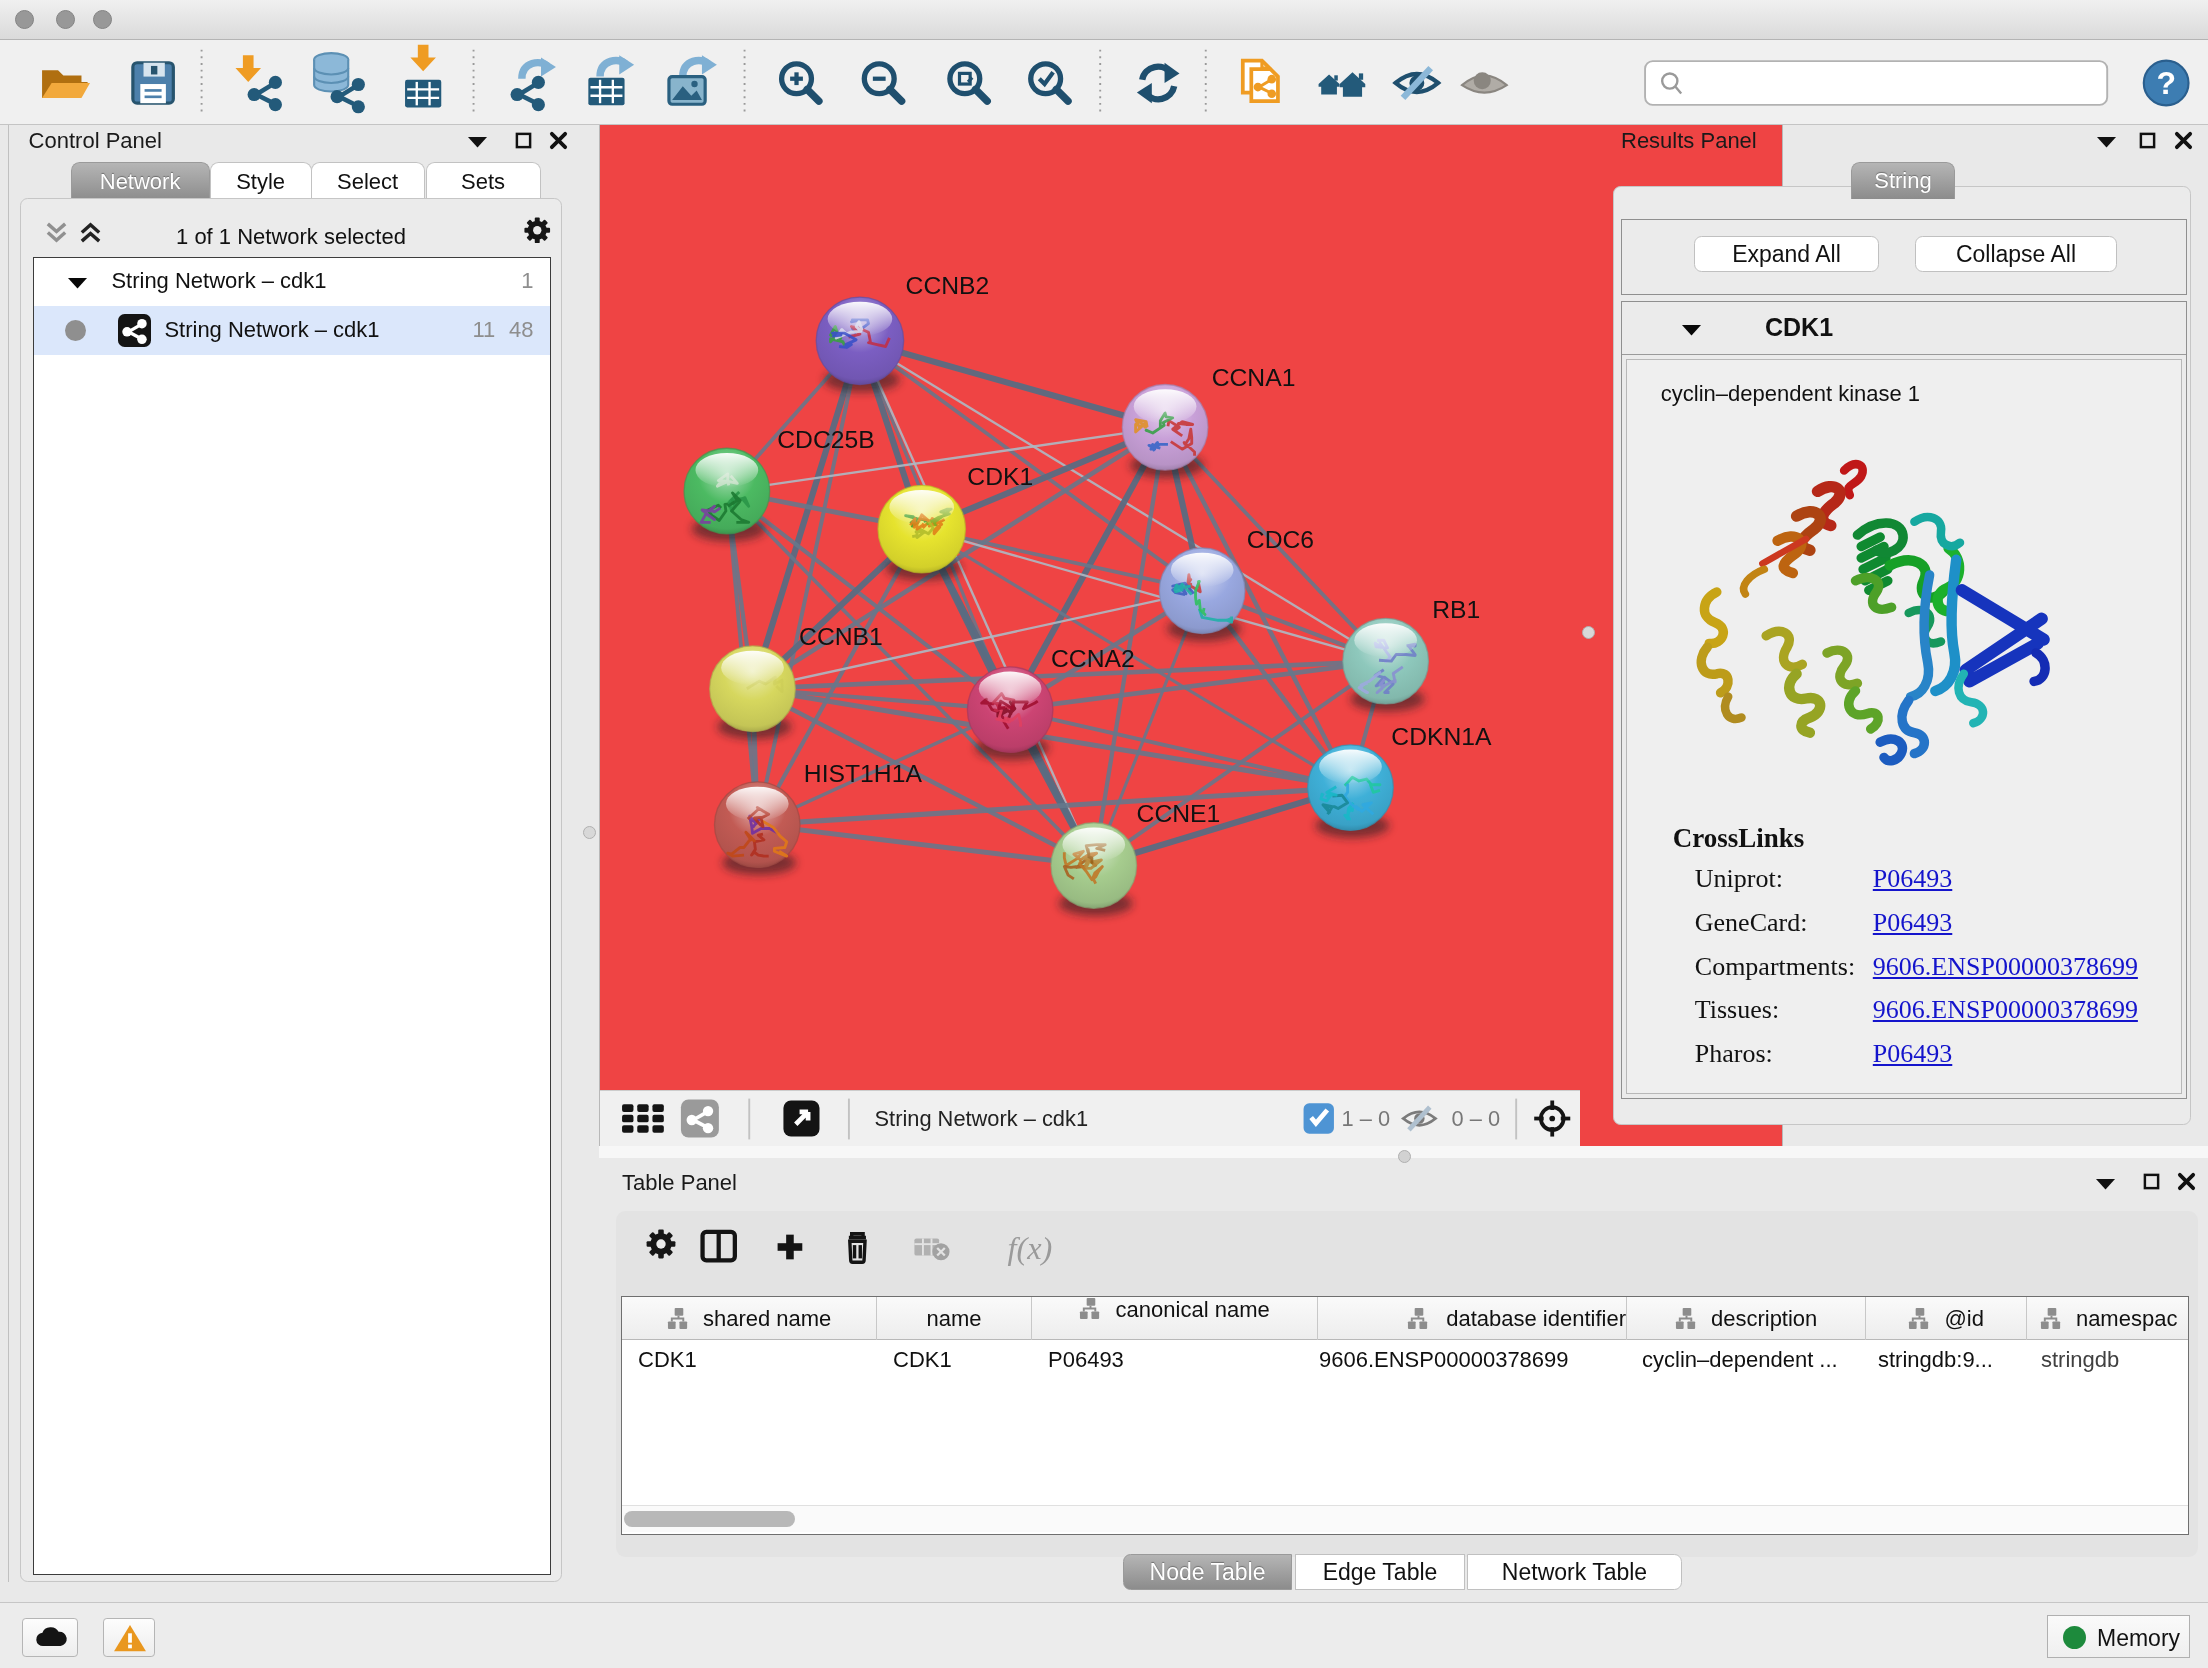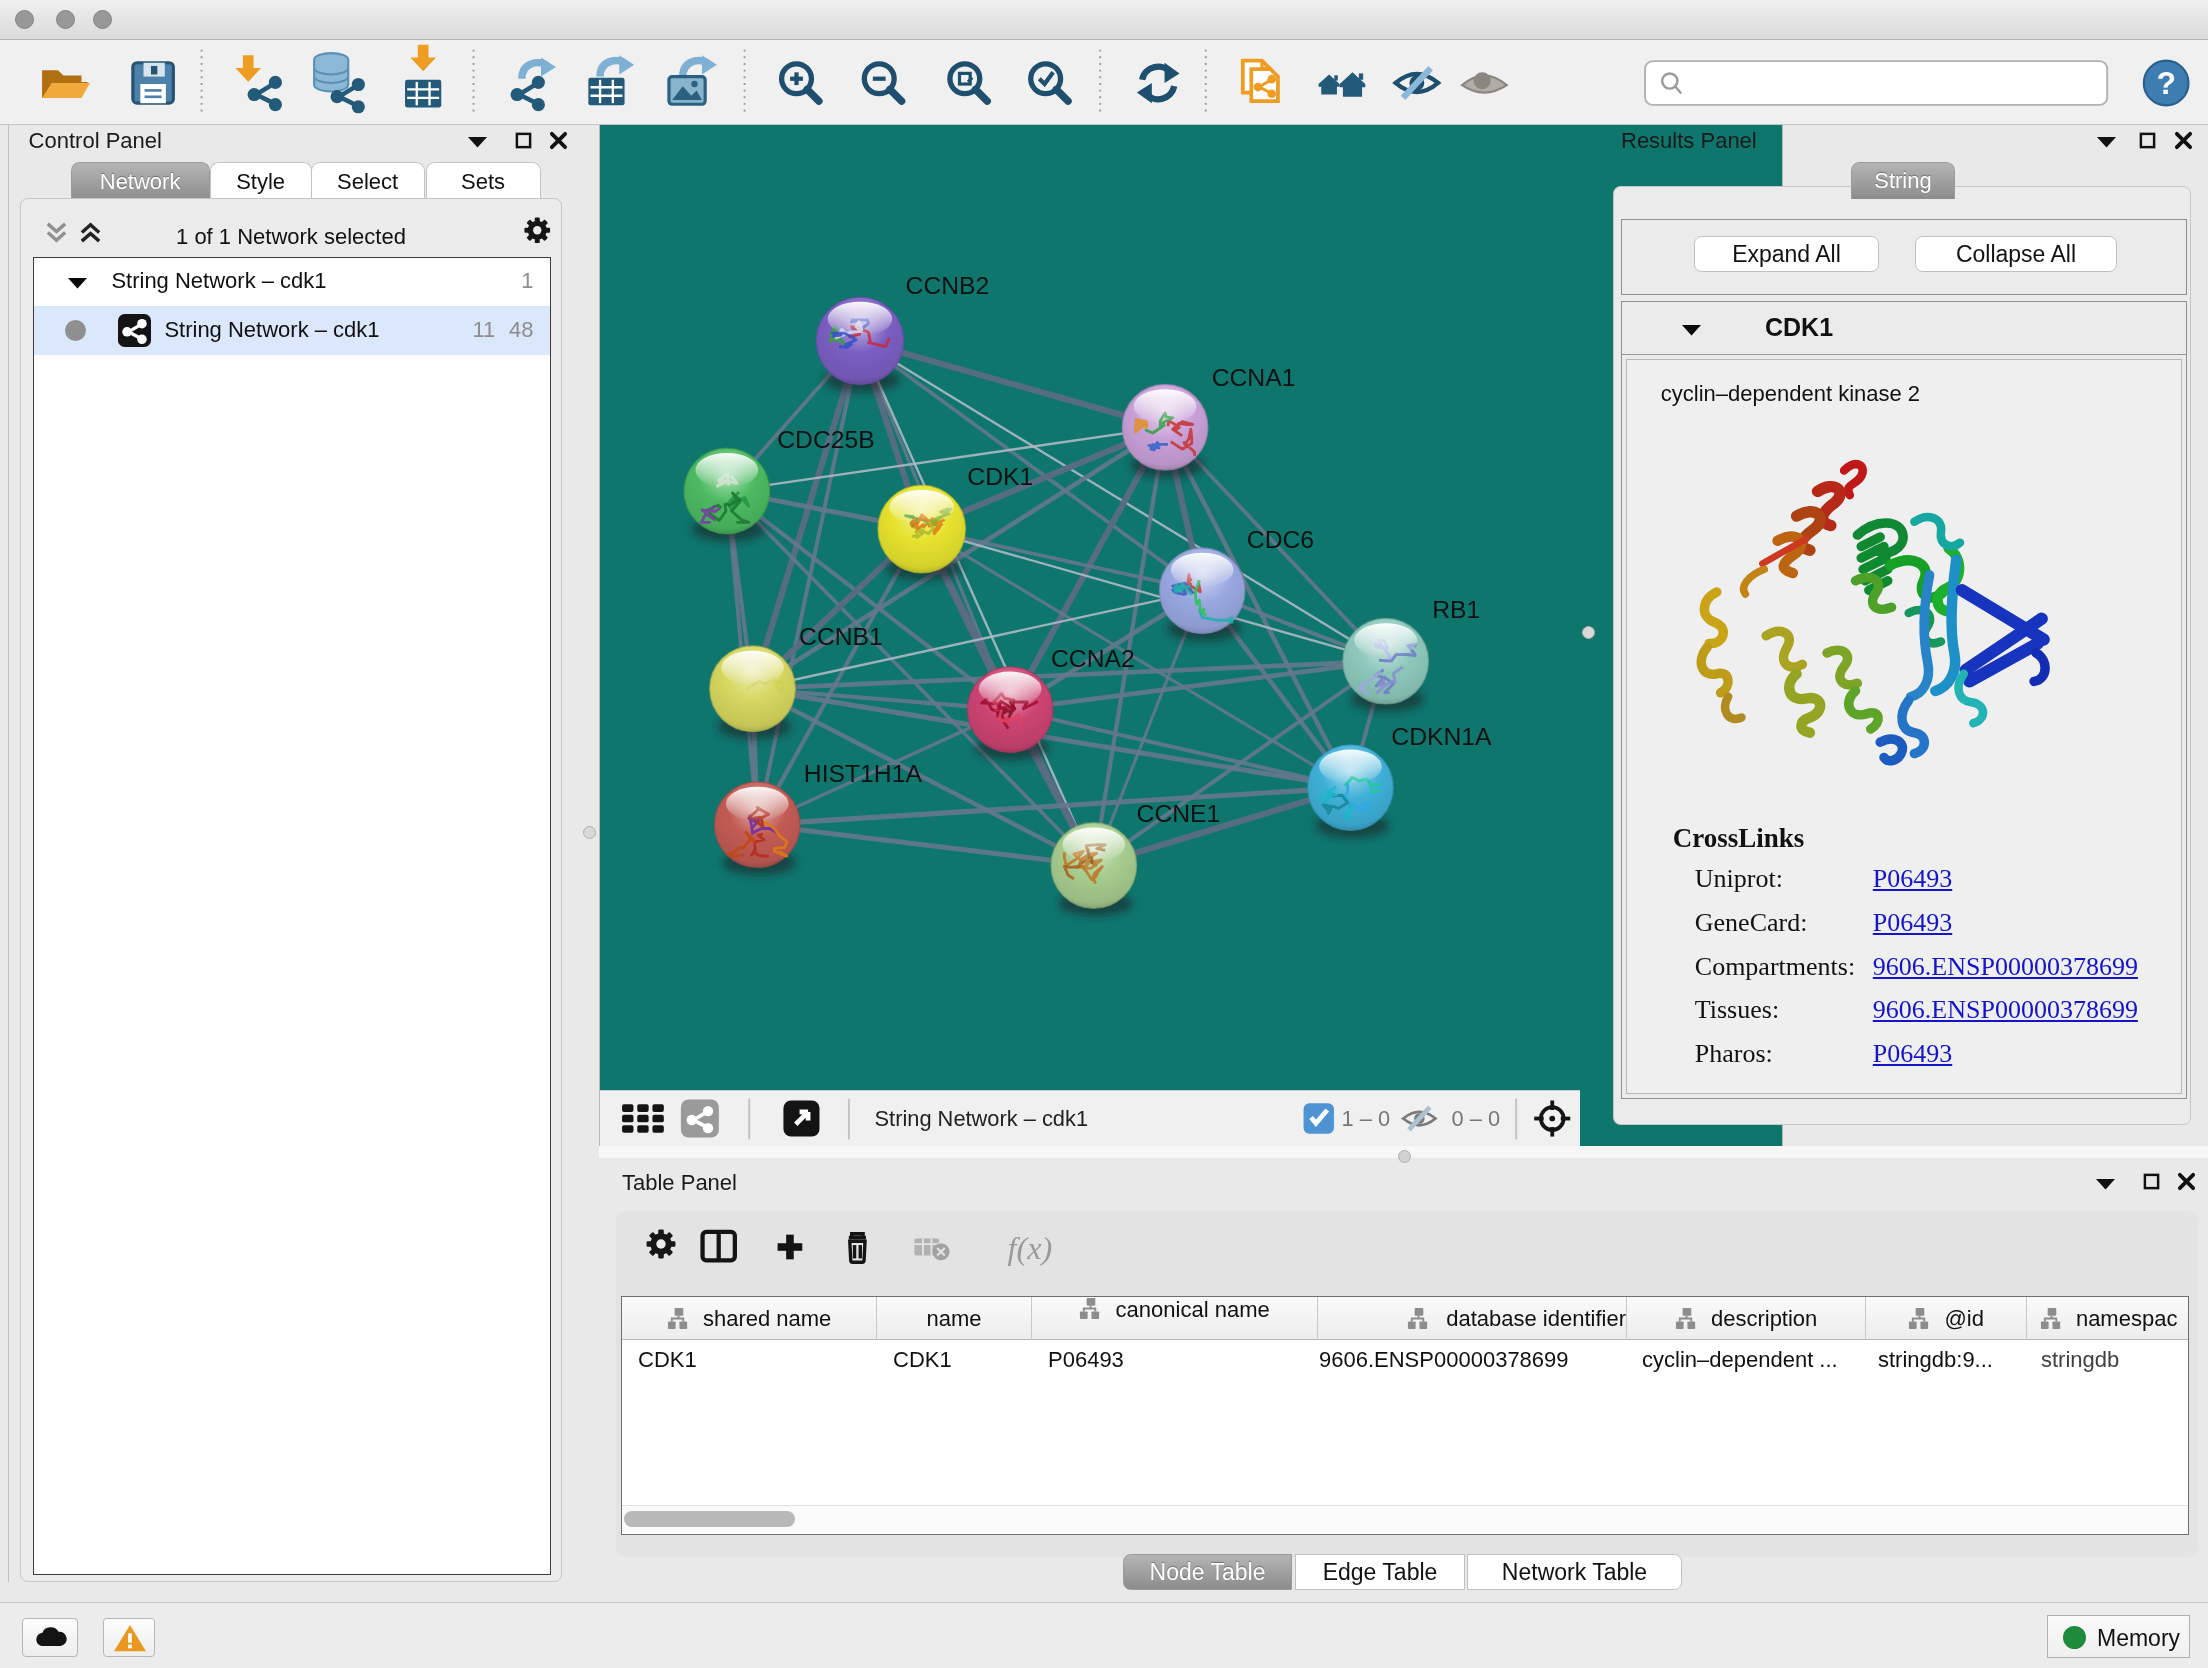--- a/index.html
+++ b/index.html
@@ -261,21 +261,21 @@
                 <circle cx="11" cy="13" r="7" stroke="none"></circle>
               </g>
             </svg></span>
           <span class="abs" style="left:130px;top:10.5px;font-size:22px;color:#111">String Network – cdk1</span>
           <span class="abs" style="left:438px;top:10.5px;font-size:22px;color:#8e8e8e">11</span>
           <span class="abs" style="right:17px;top:10.5px;font-size:22px;color:#8e8e8e">48</span>
         </div>
       </div>
     </div>
   </div>
-<div class="abs" style="left:599px;top:125px;width:1184px;height:1021px;background:#0f766e;border-left:1px solid #b8b8b8;border-right:1px solid #b8b8b8">
+<div class="abs" style="left:599px;top:125px;width:1184px;height:1021px;background:#ef4444;border-left:1px solid #b8b8b8;border-right:1px solid #b8b8b8">
     <svg width="980" height="1021" viewBox="0 0 1030 1074" style="position:absolute;left:0;top:0">
       <defs>
         <filter id="nb" x="-80%" y="-80%" width="260%" height="260%">
           <feGaussianBlur stdDeviation="4.5"></feGaussianBlur>
         </filter>
         <linearGradient id="gloss" x1="0" y1="0" x2="0" y2="1">
           <stop offset="0" stop-color="#ffffff" stop-opacity="0.95"></stop>
           <stop offset="1" stop-color="#ffffff" stop-opacity="0"></stop>
         </linearGradient>
         <radialGradient id="gCCNB2" cx="0.5" cy="0.3" r="0.75">
@@ -600,21 +600,21 @@
       <div class="btab" style="left:293px;top:16px;width:202px">Collapse All</div>
     </div>
     <div class="abs" style="left:39px;top:176px;width:566px;height:798px;border:1.9px solid #8f8f8f">
       <div class="abs" style="left:0;top:0;width:100%;height:53px;border-bottom:1px solid #9a9a9a">
         <span class="abs" style="left:59px;top:20px"><svg width="21" height="12.4" viewBox="0 0 22 13">
             <path d="M1,1 L21,1 L11,12 Z" fill="#080808"></path>
           </svg></span>
         <span class="abs" style="left:143px;top:11.4px;font-size:25px;font-weight:bold;color:#111">CDK1</span>
       </div>
       <div class="abs" style="left:3.8px;top:57px;width:556px;height:735px;border:1px solid #b8b8b8;background:#efefef">
-        <div class="abs" style="left:34px;top:21px;font-size:22px;color:#111">cyclin–dependent kinase 2</div>
+        <div class="abs" style="left:34px;top:21px;font-size:22px;color:#111">cyclin–dependent kinase 1</div>
         <svg width="380" height="342" viewBox="0 0 400 360" style="position:absolute;left:48px;top:82px">
 <g fill="none" stroke-linecap="round">
 <path d="M178,30 C190,18 202,24 196,36 C190,46 178,44 184,56" stroke="#c01818" stroke-width="9"></path>
 <path d="M150,52 C168,40 182,52 168,64 C154,74 150,84 164,88" stroke="#b62818" stroke-width="12"></path>
 <path d="M128,78 C148,66 162,80 146,92 C132,102 128,110 142,114" stroke="#ad4312" stroke-width="12"></path>
 <path d="M108,104 C128,92 142,106 126,118 C112,128 110,134 124,138" stroke="#bd6410" stroke-width="11"></path>
 <path d="M92,128 L138,102" stroke="#cc3820" stroke-width="7"></path>
 <path d="M94,134 C78,140 68,152 74,160" stroke="#c28414" stroke-width="8"></path>
 <path d="M44,158 C28,166 26,184 42,190 C58,196 50,214 36,212" stroke="#c8a416" stroke-width="10"></path>
 <path d="M34,216 C22,230 28,248 44,244 C58,240 60,258 48,264" stroke="#bd9c1a" stroke-width="10"></path>

